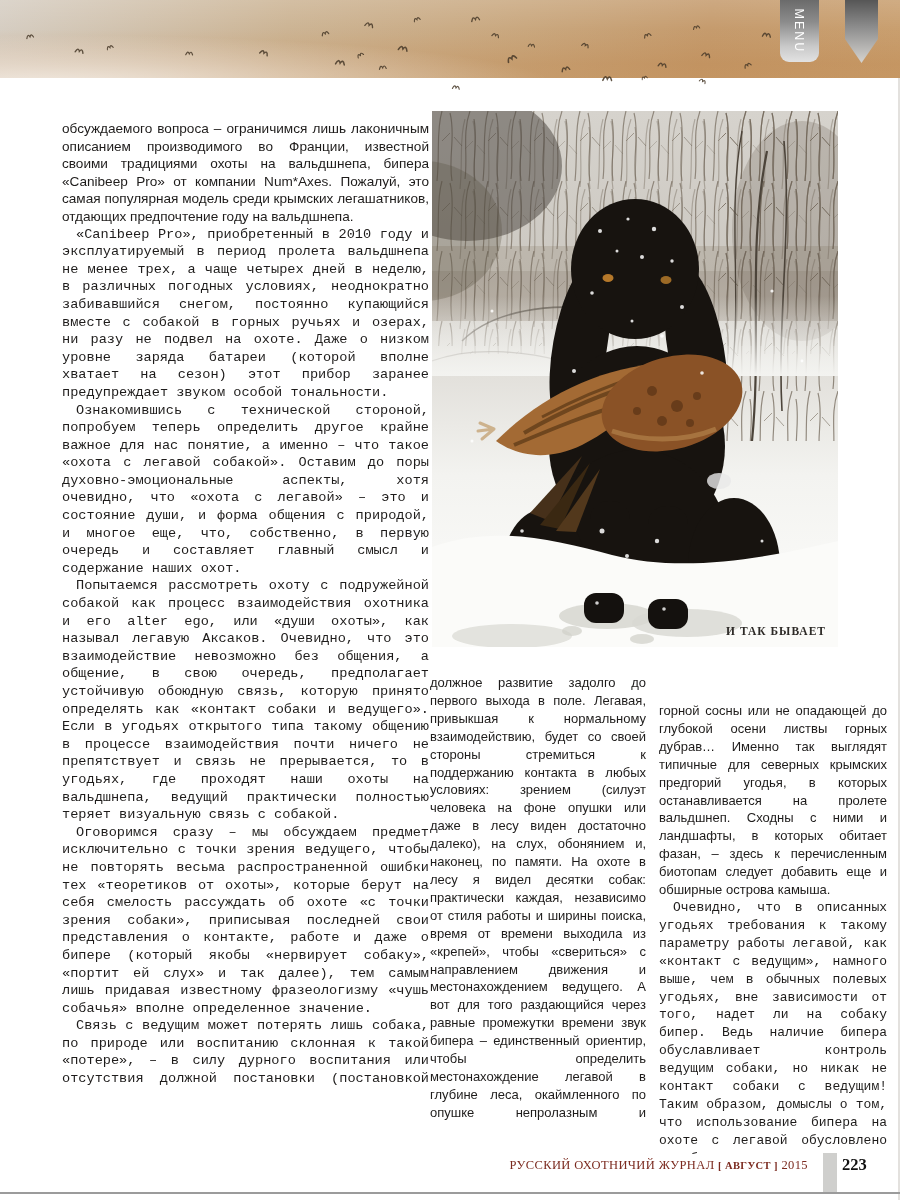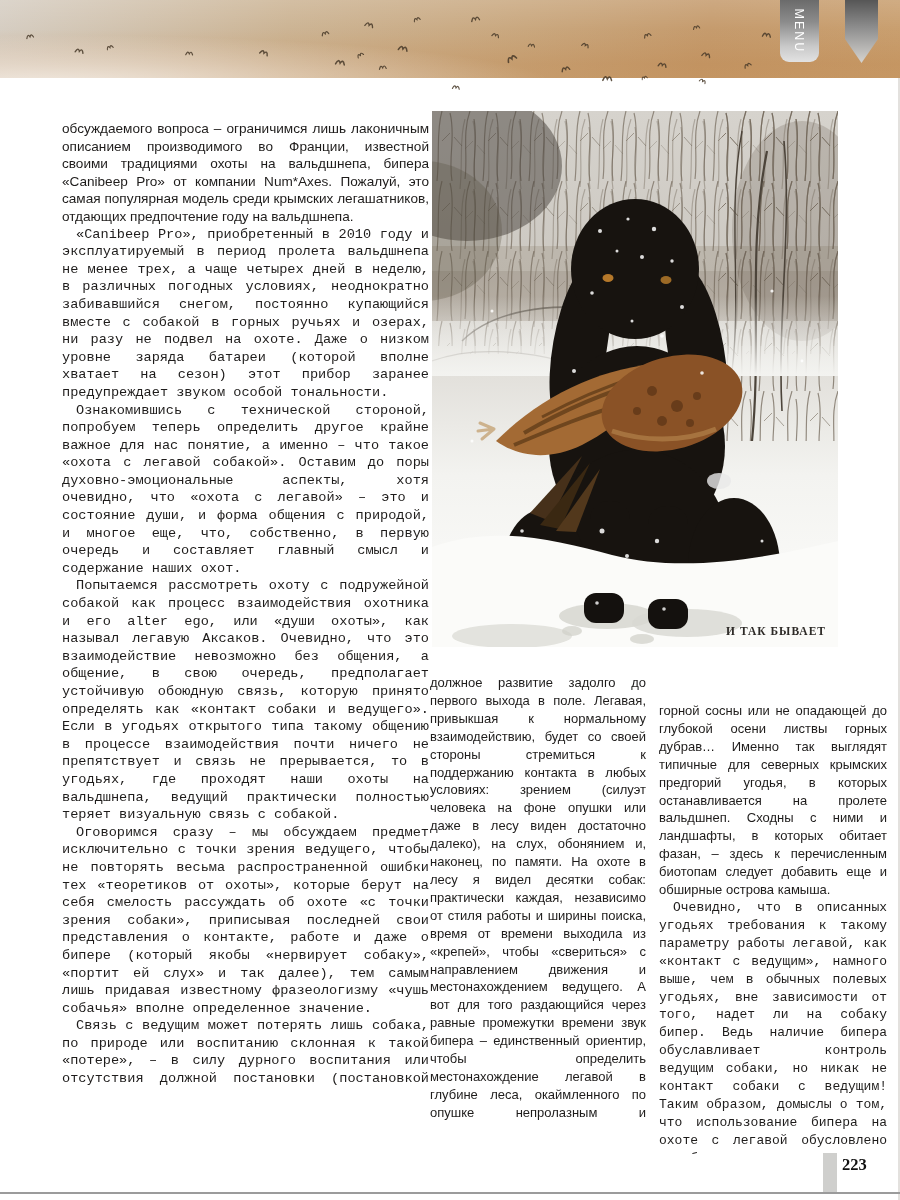--- a/index.html
+++ b/index.html
@@ -280,17 +280,22 @@
 
   <section class="col col-mid">
     <p>должное развитие задолго до первого выхода в поле. Легавая, привыкшая к нормальному взаимодействию, будет со своей стороны стремиться к поддержанию контакта в любых условиях: зрением (силуэт человека на фоне опушки или даже в лесу виден достаточно далеко), на слух, обонянием и, наконец, по памяти. На охоте в лесу я видел десятки собак: практически каждая, независимо от стиля работы и ширины поиска, время от времени выходила из «крепей», чтобы «свериться» с направлением движения и местонахождением ведущего. А вот для того раздающийся через равные промежутки времени звук бипера – единственный ориентир, чтобы определить местонахождение легавой в глубине леса, окаймленного по опушке непролазным и непроглядным кустарником, в терновниках, на крутом склоне густо заросшей балки, среди густой хвои крымской</p>
   </section>
 
   <section class="col col-right">
     <p>горной сосны или не опадающей до глубокой осени листвы горных дубрав… Именно так выглядят типичные для северных крымских предгорий угодья, в которых останавливается на пролете вальдшнеп. Сходны с ними и ландшафты, в которых обитает фазан, – здесь к перечисленным биотопам следует добавить еще и обширные острова камыша.</p>
     <p class="indent">Очевидно, что в описанных угодьях требования к такому параметру работы легавой, как «контакт с ведущим», намного выше, чем в обычных полевых угодьях, вне зависимости от того, надет ли на собаку бипер. Ведь наличие бипера обуславливает контроль ведущим собаки, но никак не контакт собаки с ведущим! Таким образом, домыслы о том, что использование бипера на охоте с легавой обусловлено «слабым контактом с ведущим», которые мне доводилось читать при изучении соответствующих тем на</p>
   </section>
 
+  <div class="footer-line">
+    <span>РУССКИЙ ОХОТНИЧИЙ ЖУРНАЛ</span>
+    <span class="issue">[ АВГУСТ ]</span>
+    <span>2015</span>
+  </div>
   <div class="footer-bar"></div>
   <div class="page-number">223</div>
   <div class="bottom-rule"></div>
 
 </div>
 
 </body></html>

